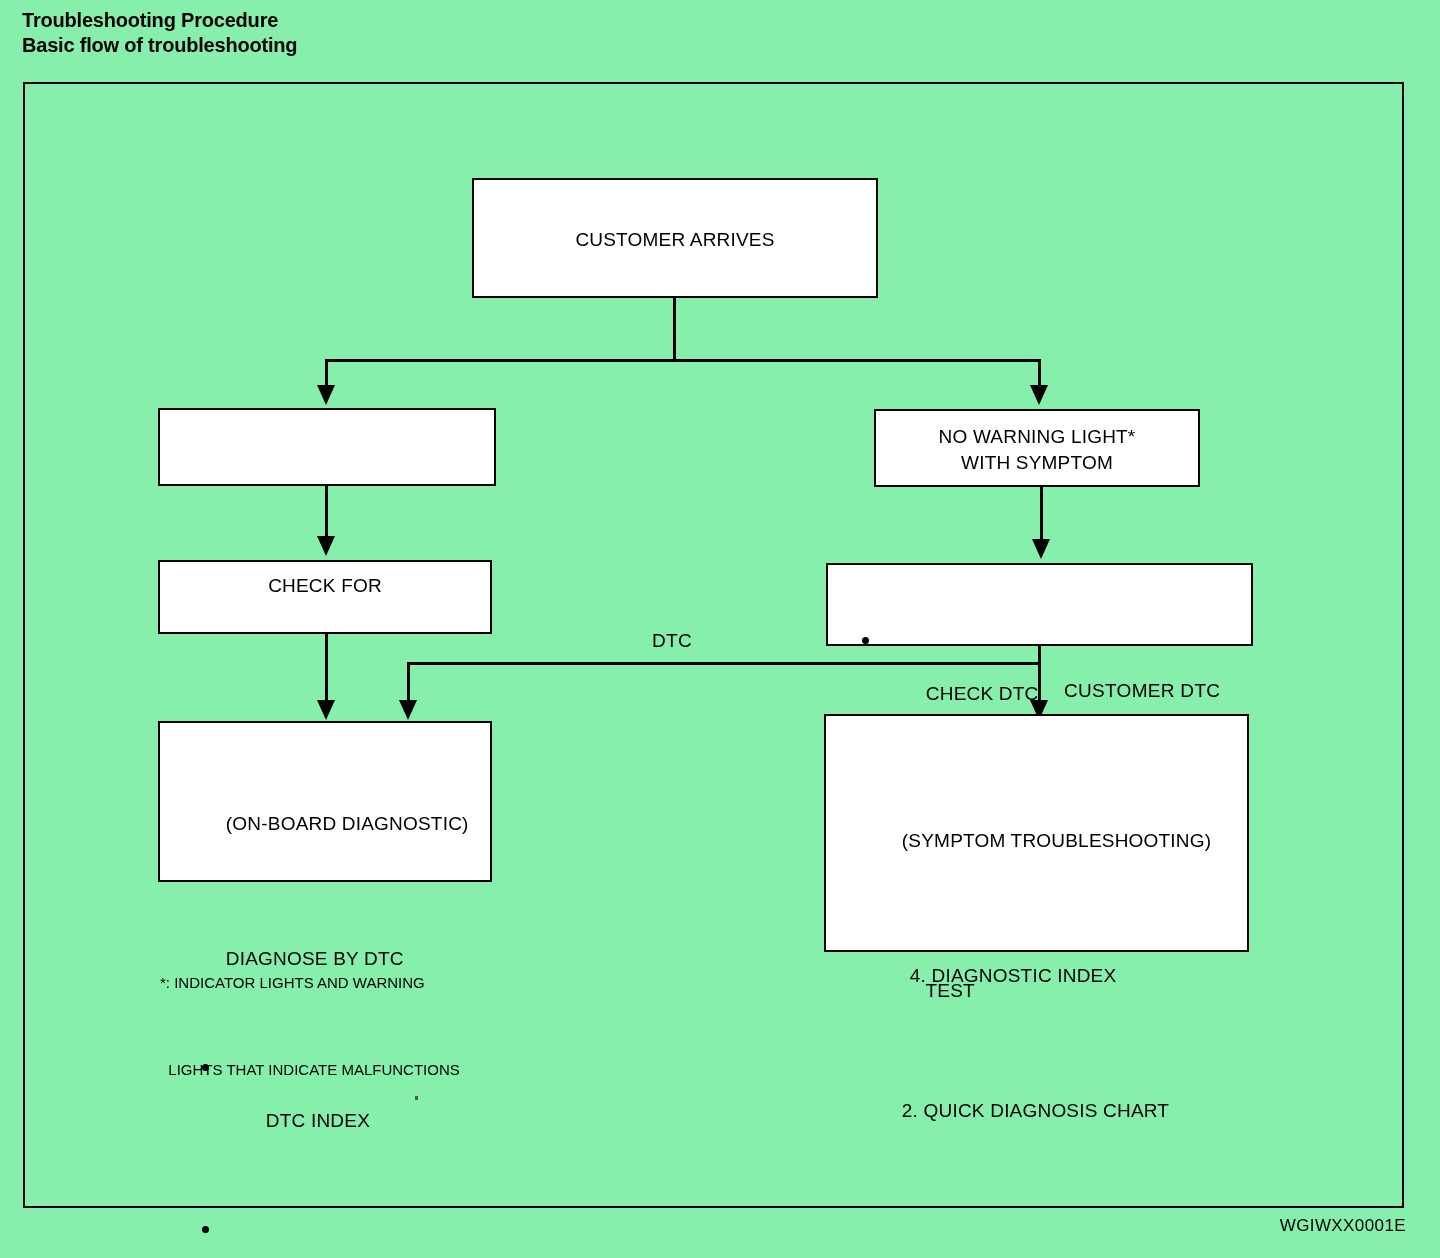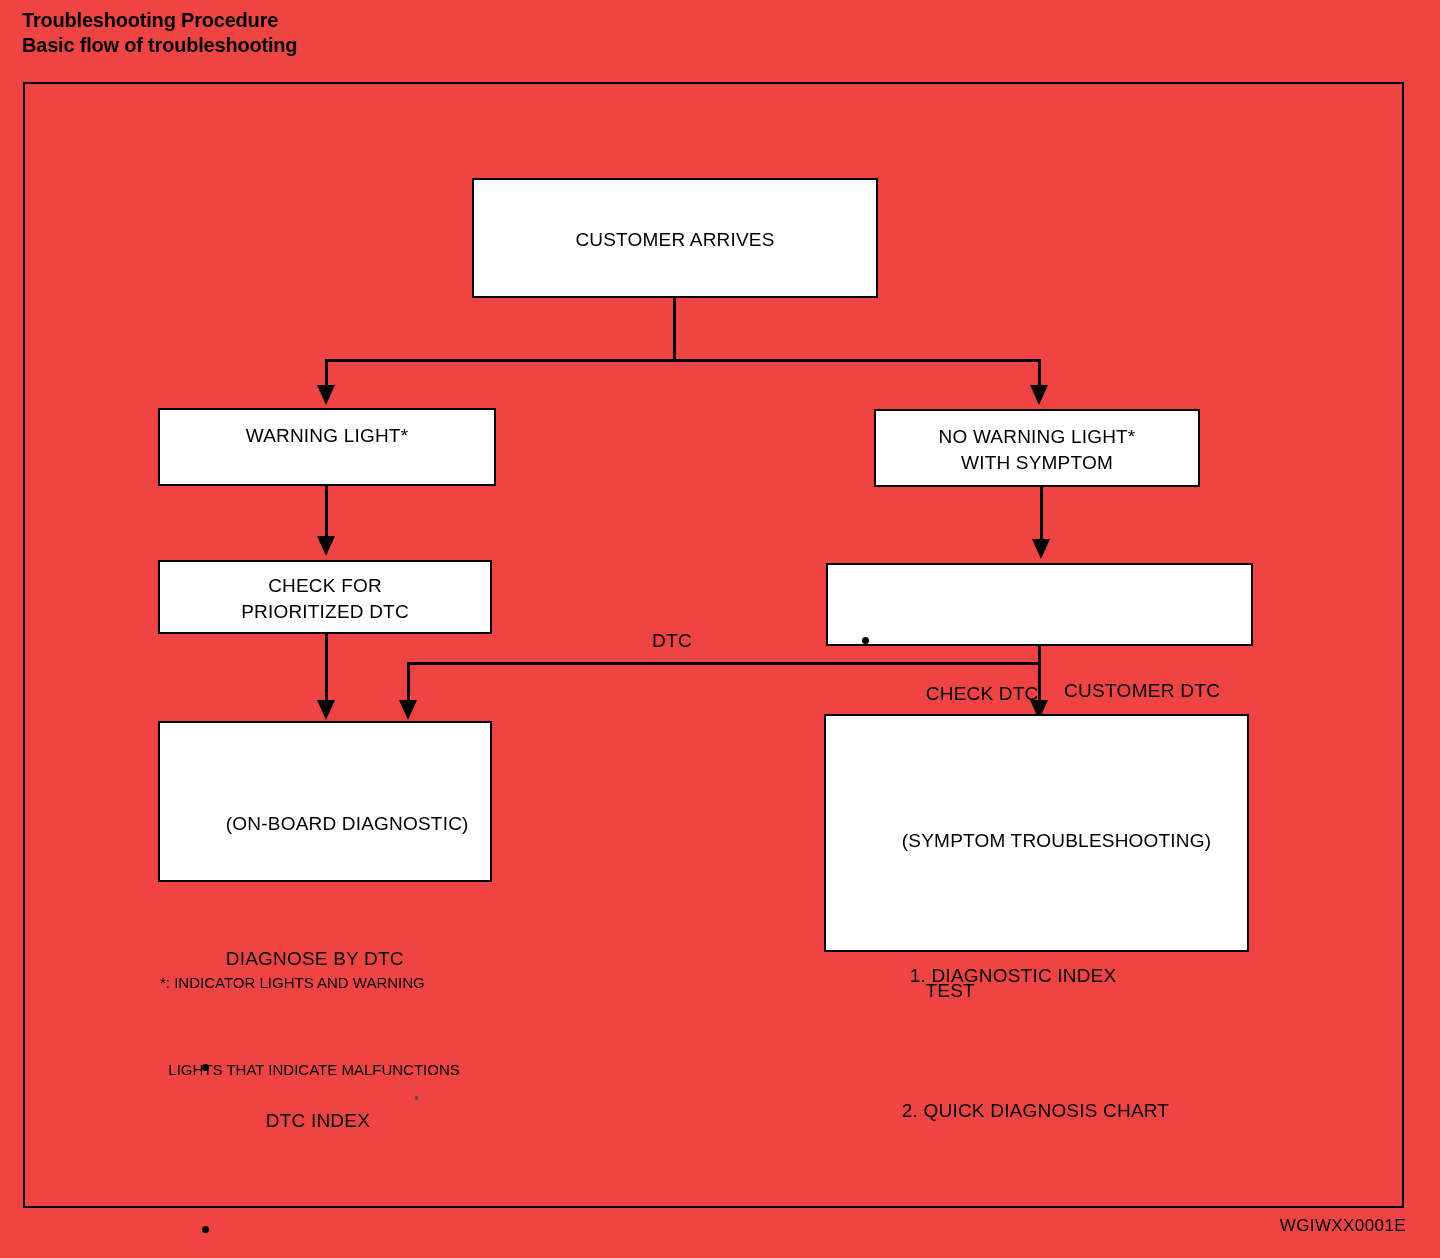--- a/index.html
+++ b/index.html
@@ -9,21 +9,21 @@
     background: #ffffff;
   }
   body {
     font-family: "Liberation Sans", sans-serif;
     color: #000000;
   }
   #page {
     position: relative;
     width: 1440px;
     height: 1258px;
-    background: #ef4444;
+    background: #86efac;
     overflow: hidden;
   }
 
   
   #title-block {
     position: absolute;
     left: 22px;
     top: 8px;
     width: 700px;
   }
@@ -164,37 +164,35 @@
 
   <div class="hline" style="left:325px; top:359px; width:716px; height:3px;"></div>
 
   <div class="vline" style="left:325px; top:359px; width:3px; height:28px;"></div>
   <div class="arrow-head" style="left:317px; top:385px;"></div>
 
   <div class="vline" style="left:1038px; top:359px; width:3px; height:28px;"></div>
   <div class="arrow-head" style="left:1030px; top:385px;"></div>
 
   <div class="flow-box" style="left:158px; top:408px; width:338px; height:78px;">
-    <div class="box-text center-text" style="top:12px;">WARNING LIGHT*</div>
   </div>
 
   <div class="flow-box" style="left:874px; top:409px; width:326px; height:78px;">
     <div class="box-text center-text" style="top:12px;">NO WARNING LIGHT*</div>
     <div class="box-text center-text" style="top:38px;">WITH SYMPTOM</div>
   </div>
 
   <div class="vline" style="left:325px; top:486px; width:3px; height:52px;"></div>
   <div class="arrow-head" style="left:317px; top:536px;"></div>
 
   <div class="vline" style="left:1040px; top:487px; width:3px; height:54px;"></div>
   <div class="arrow-head" style="left:1032px; top:539px;"></div>
 
   <div class="flow-box" style="left:158px; top:560px; width:334px; height:74px;">
     <div class="box-text center-text" style="top:10px;">CHECK FOR</div>
-    <div class="box-text center-text" style="top:36px;">PRIORITIZED DTC</div>
   </div>
 
   <div class="flow-box" style="left:826px; top:563px; width:427px; height:83px;">
     <div class="box-text left-text" style="left:28px; top:7px; right:8px;">
       <div class="bullet-row">
         <span class="bullet-dot"></span>
         <span>CHECK DTC</span>
       </div>
       <div class="bullet-row">
         <span class="bullet-dot"></span>
@@ -241,21 +239,21 @@
       
     </div>
   </div>
 
   <div class="flow-box" style="left:824px; top:714px; width:425px; height:238px;">
     <div class="box-text left-text" style="left:32px; top:30px; right:6px;">
       <div class="plain-row">
         <span>(SYMPTOM TROUBLESHOOTING)</span>
       </div>
       <div class="plain-row" style="padding-left:8px;">
-        <span>1. DIAGNOSTIC INDEX</span>
+        <span>4. DIAGNOSTIC INDEX</span>
       </div>
       <div class="plain-row">
         <span>2. QUICK DIAGNOSIS CHART</span>
       </div>
       
       
       
     </div>
   </div>
 

